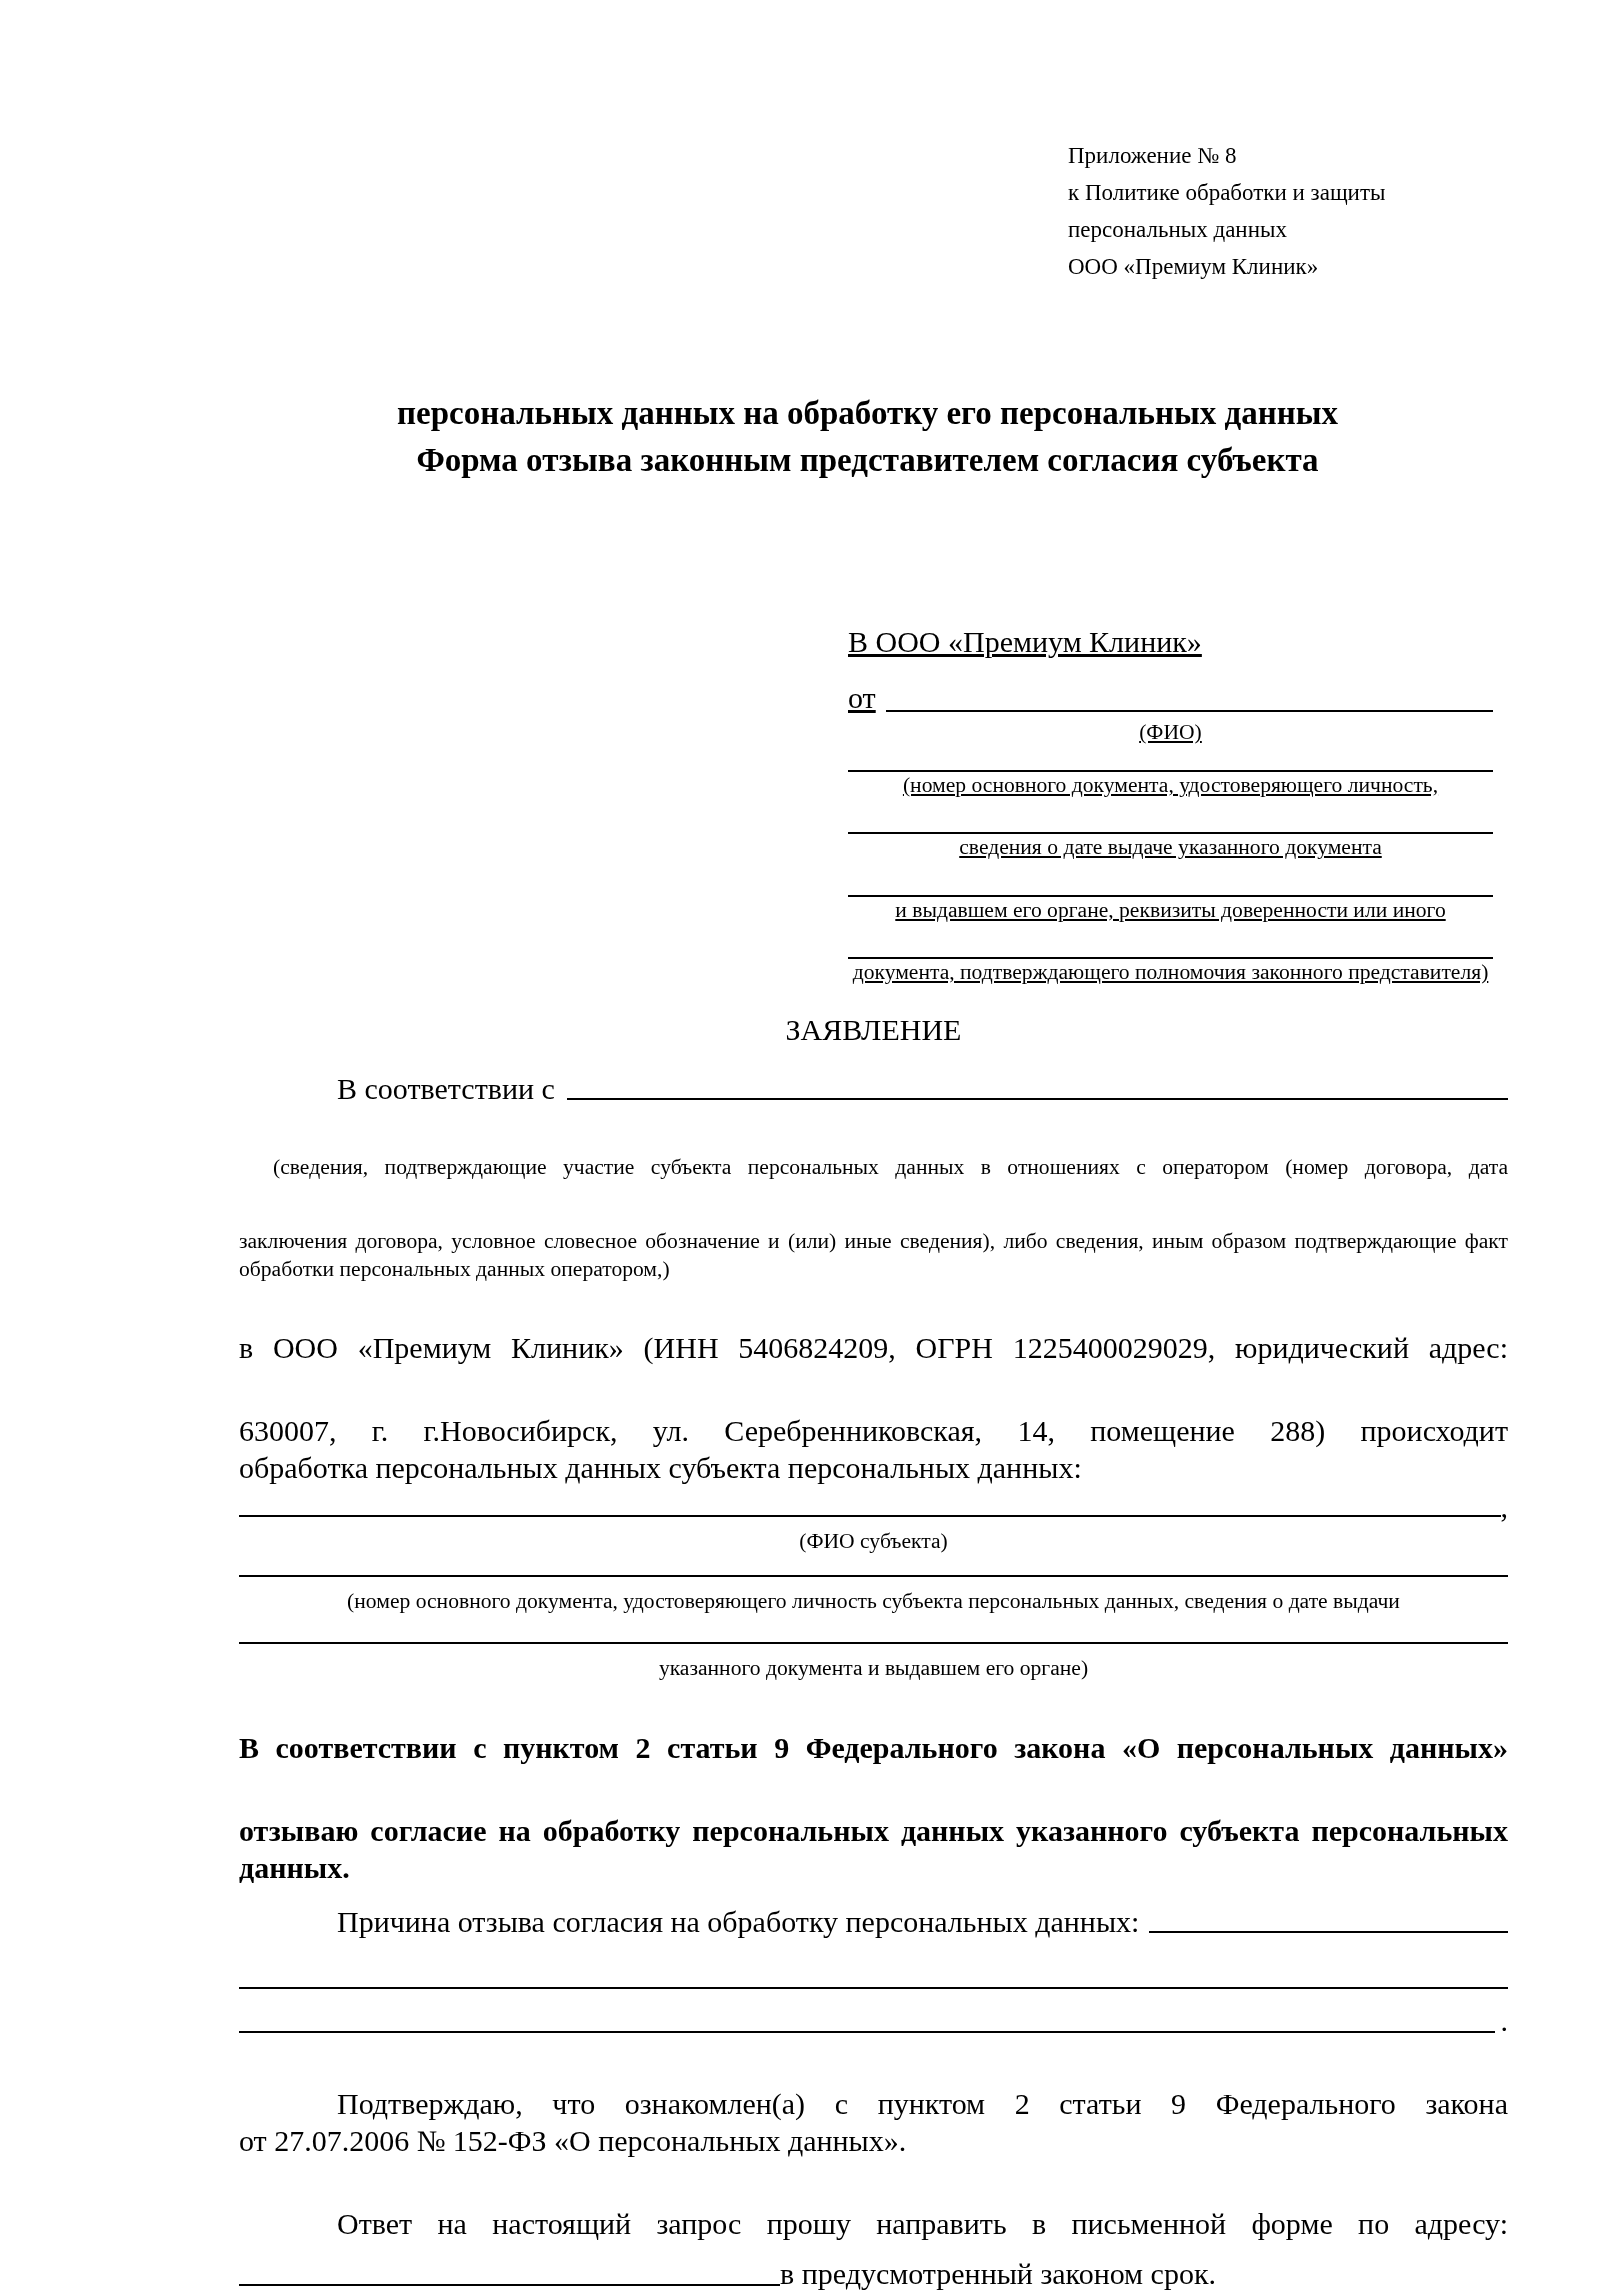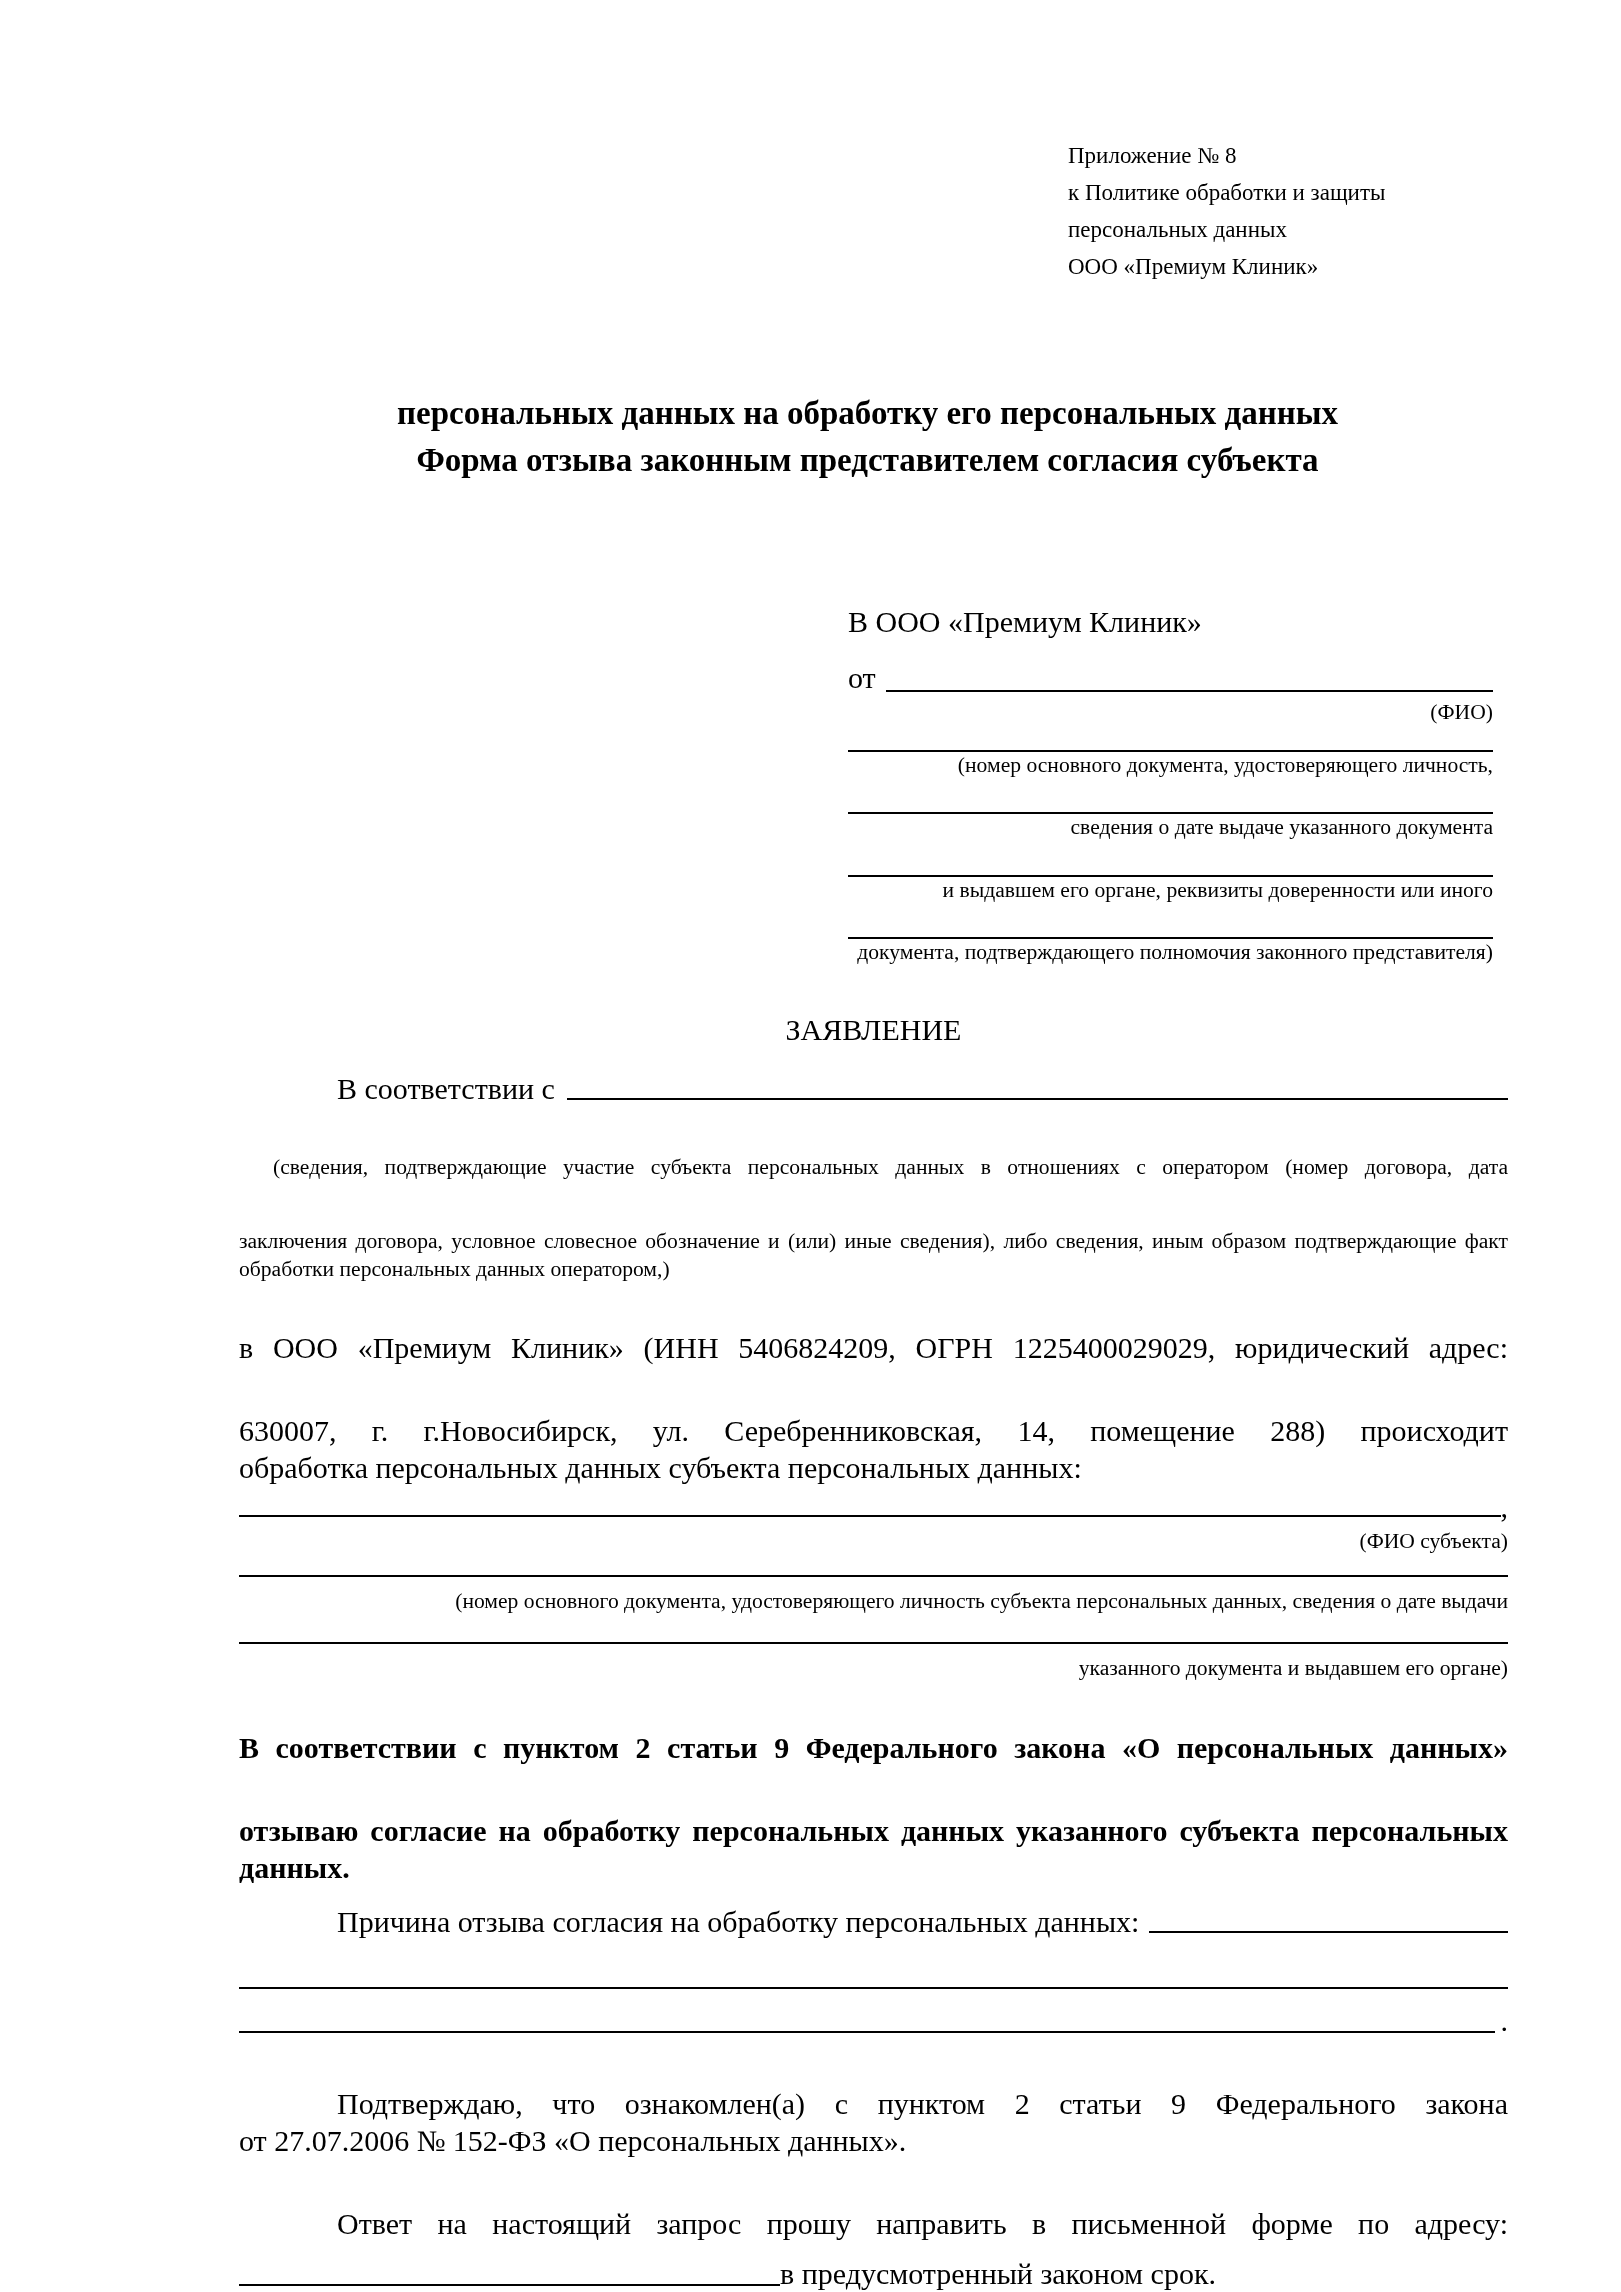--- a/index.html
+++ b/index.html
@@ -17,26 +17,26 @@
     position:absolute; left:1068px; top:137px;
     font-size:23px; line-height:37px; white-space:nowrap;
   }
   
   .doc-title {
     position:absolute; left:233px; top:390px; width:1269px;
     text-align:center; font-weight:700; font-size:33px; line-height:47px;
   }
   
   .addressee {
-    position:absolute; left:848px; top:600px; width:645px;
-    font-size:30px; line-height:43px;
+    position:absolute; left:848px; top:620px; width:645px;
+    font-size:30px; line-height:43px;text-decoration:underline;
   }
   .row { display:flex; align-items:flex-end;margin-top:11px; }
   .fill { flex:1 1 auto; border-bottom:2.9px solid #000; margin-bottom:6.9px; min-width:29px; }
-  .cap { font-size:21.6px; line-height:27.4px; text-align:right; }
+  .cap { font-size:21.6px; line-height:27.4px; text-align:center; }
   .addr-from { height:45px; }
   .addr-from .fill { margin-left:9.8px; }
   .addr-line { border-bottom:2.9px solid #000; height:33px; }
   .addr-line.first { height:23.5px; }
   
   .body {
     position:absolute; left:239px; top:1008px; width:1269px;
     font-size:30px; line-height:37px;
   }
   .stmt-heading { text-align:center; font-size:30px; line-height:43px; }

